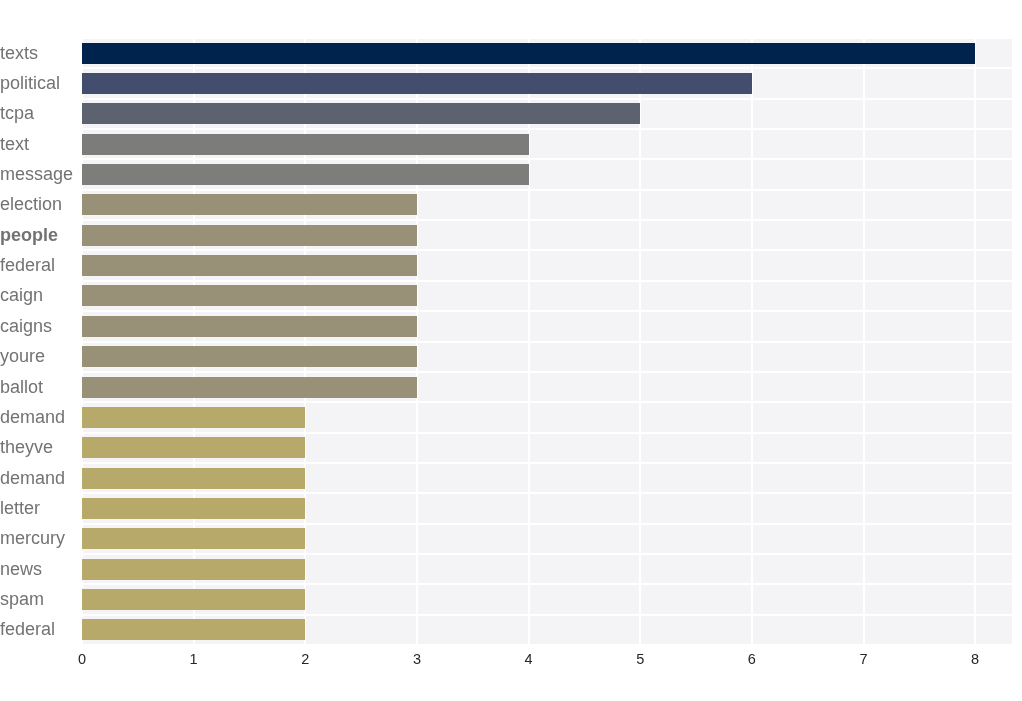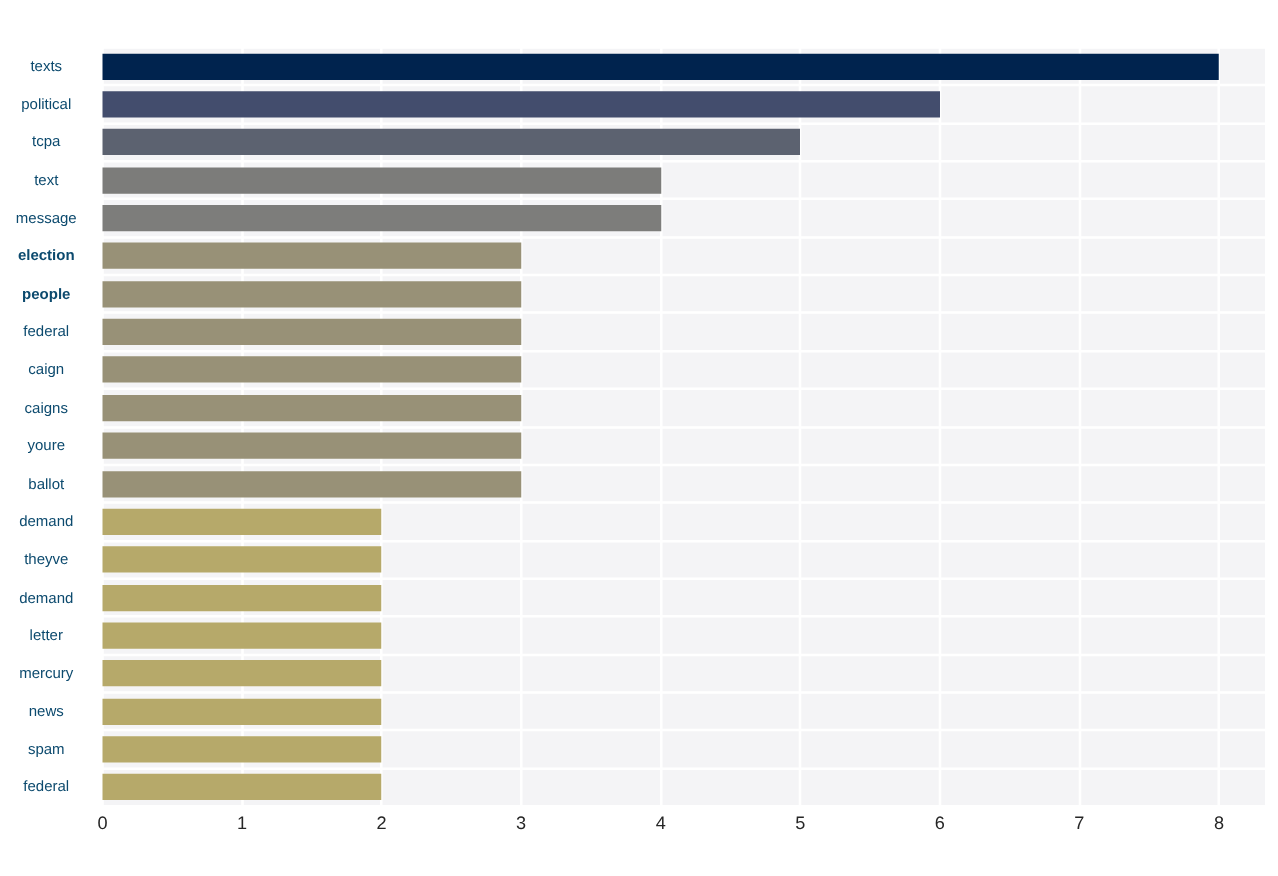--- a/index.html
+++ b/index.html
@@ -82,23 +82,23 @@
     position: absolute;
     left: 0;
     top: 38px;
     width: 74px;
     height: 607px;
   }
   .y-tick-label {
     position: absolute;
     right: 0;
     width: 74px;
-    text-align: center;
-    font-size: 12px;
-    color: #0c4a6e;
+    text-align: left;
+    font-size: 18px;
+    color: #737373;
     line-height: 17px;
     white-space: nowrap;
   }
 
   
   #x-tick-layer {
     position: absolute;
     left: 0;
     top: 650px;
     width: 1022px;
@@ -188,21 +188,21 @@
         <div class="bar" title="violate: 2" style="top: 581.325px; width: 223.289px; background: rgb(182, 169, 106);"></div>
       </div>
   </div>
 
   <div id="y-tick-layer">
       <div class="y-tick-label" style="top: 6.675px;">texts</div>
       <div class="y-tick-label" style="top: 37.025px;">political</div>
       <div class="y-tick-label" style="top: 67.375px;">tcpa</div>
       <div class="y-tick-label" style="top: 97.725px;">text</div>
       <div class="y-tick-label" style="top: 128.075px;">message</div>
-      <div class="y-tick-label" style="top: 158.425px; font-weight: bold;">election</div>
+      <div class="y-tick-label" style="top: 158.425px;">election</div>
       <div class="y-tick-label" style="top: 188.775px; font-weight: bold;">people</div>
       <div class="y-tick-label" style="top: 219.125px;">federal</div>
       <div class="y-tick-label" style="top: 249.475px;">caign</div>
       <div class="y-tick-label" style="top: 279.825px;">caigns</div>
       <div class="y-tick-label" style="top: 310.175px;">youre</div>
       <div class="y-tick-label" style="top: 340.525px;">ballot</div>
       <div class="y-tick-label" style="top: 370.875px;">demand</div>
       <div class="y-tick-label" style="top: 401.225px;">theyve</div>
       <div class="y-tick-label" style="top: 431.575px;">demand</div>
       <div class="y-tick-label" style="top: 461.925px;">letter</div>

